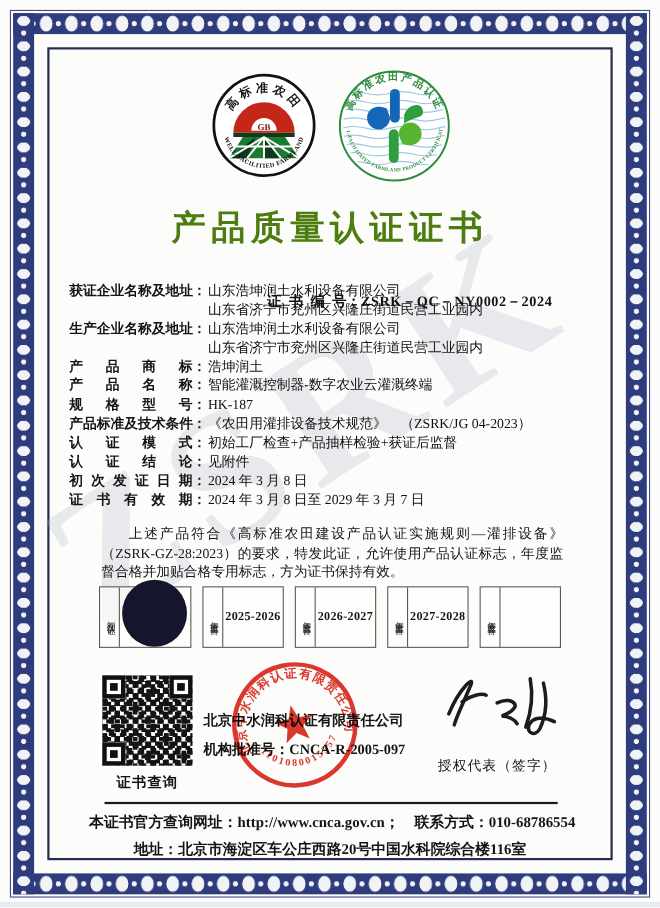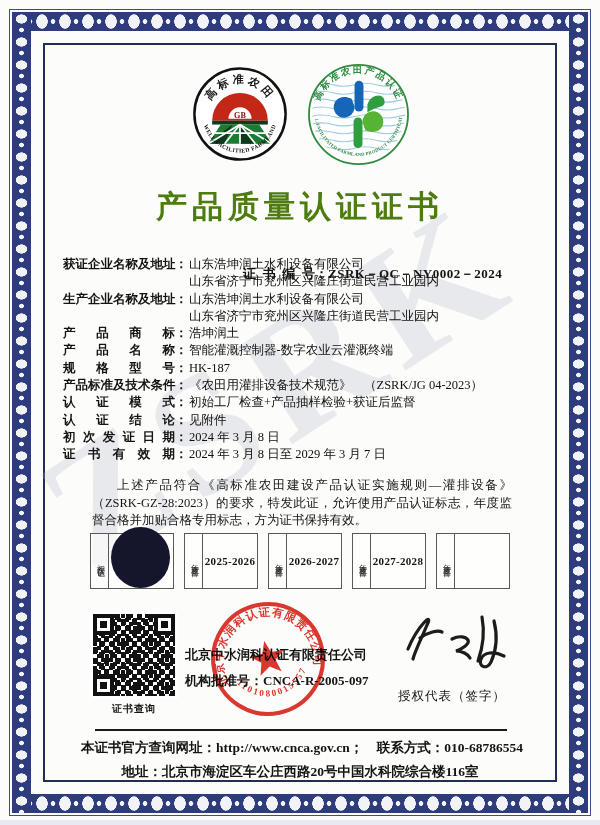--- a/index.html
+++ b/index.html
@@ -69,21 +69,21 @@
   .qr{position:absolute;left:90px;top:611px;width:88px;height:88px;background:#fff;}
   .qr-noise{position:absolute;inset:3px;
     background-image:
       repeating-conic-gradient(#131313 0 25%,rgba(0,0,0,0) 0 50%),
       repeating-conic-gradient(rgba(0,0,0,0) 0 25%,#131313 0 50%);
     background-size:8px 8px,11px 11px;}
   .finder{position:absolute;width:21px;height:21px;border:4px solid #111;background:#fff;box-sizing:border-box;}
   .finder::after{content:"";position:absolute;left:3px;top:3px;width:7px;height:7px;background:#111;}
   .finder.tl{left:3px;top:3px;} .finder.tr{right:3px;top:3px;} .finder.bl{left:3px;bottom:3px;}
   .qr-caption{position:absolute;left:90px;top:702px;width:88px;text-align:center;
-    font-size:10px;font-weight:bold;letter-spacing:1px;}
+    font-size:13px;font-weight:bold;letter-spacing:1px;}
 
   .issuer{position:absolute;left:185px;top:642px;font-size:13px;font-weight:bold;line-height:26px;white-space:nowrap;}
   .red-stamp{position:absolute;left:208px;top:599px;width:120px;height:120px;z-index:4;
     opacity:.92;mix-blend-mode:multiply;transform:rotate(-12deg);}
   .signature{position:absolute;left:398px;top:605px;width:120px;height:64px;}
   .sig-label{position:absolute;left:398px;top:688px;font-size:12.5px;letter-spacing:1px;}
 
   .divider{position:absolute;left:95px;top:729px;width:412px;height:2px;background:#1a1a1a;}
   .footer1{position:absolute;top:739px;left:48px;right:44px;text-align:center;font-weight:bold;font-size:13.5px;white-space:nowrap;}
   .footer2{position:absolute;top:763px;left:48px;right:48px;text-align:center;font-weight:bold;font-size:13.5px;white-space:nowrap;}

